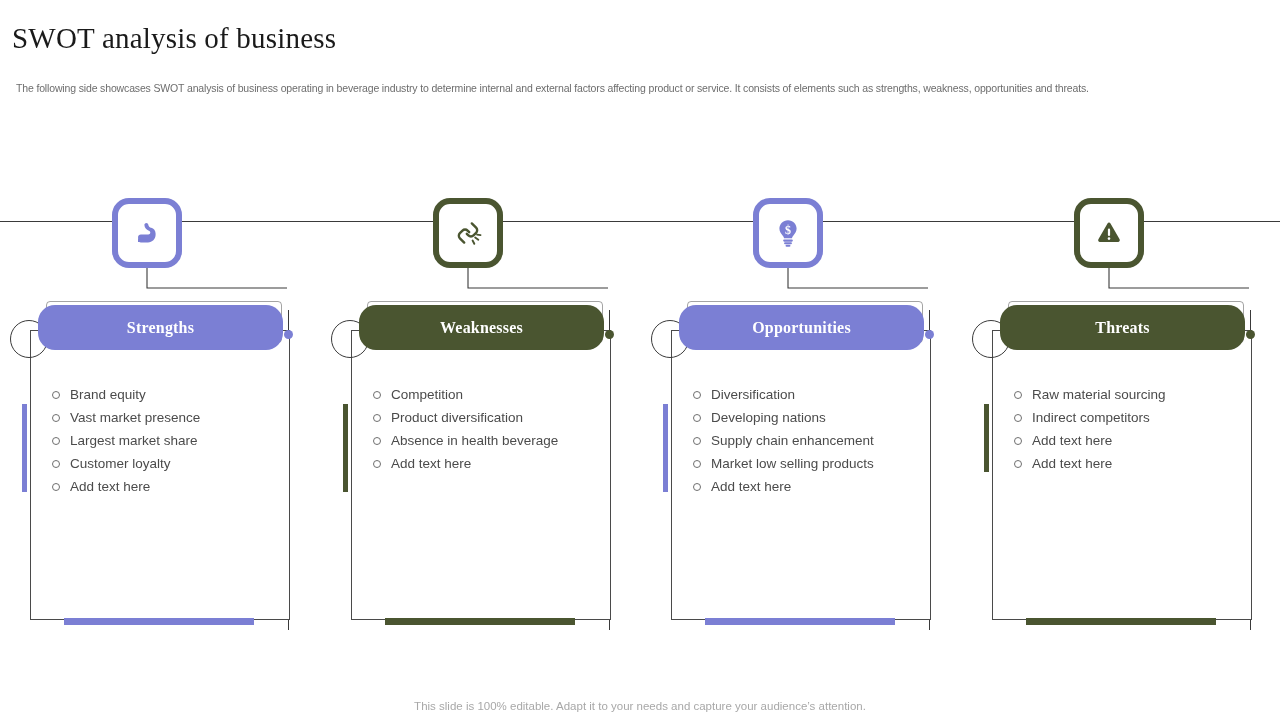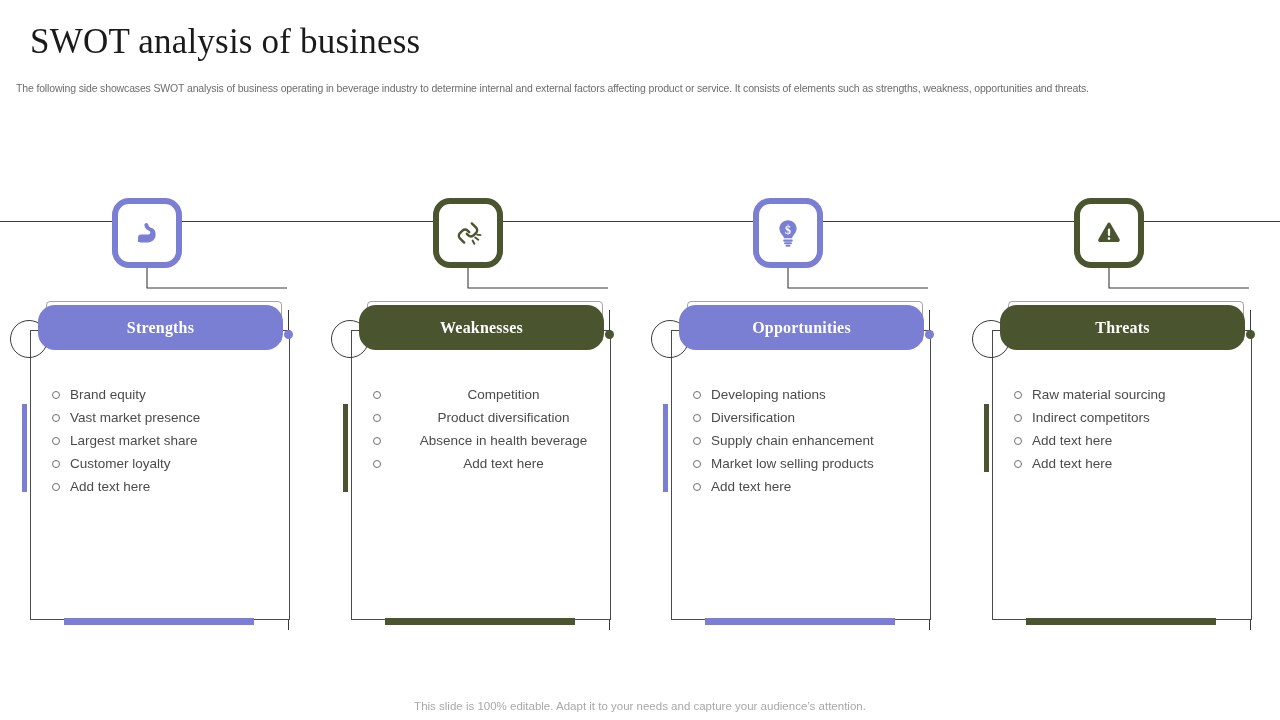--- a/index.html
+++ b/index.html
@@ -7,23 +7,23 @@
   body {
     background:#ffffff;
     font-family:"Liberation Sans", sans-serif;
     position:relative;
     overflow:hidden;
   }
 
   
   .slide-title {
     position:absolute;
-    left:30px; top:22px;
+    left:12px; top:22px;
     font-family:"Liberation Serif", serif;
-    font-size:35px;
+    font-size:29px;
     font-weight:400;
     color:#1a1a1a;
     letter-spacing:0.2px;
     white-space:nowrap;
   }
   .slide-subtitle {
     position:absolute;
     left:16px; top:82px;
     width:1205px;
     font-size:10.5px;
@@ -36,21 +36,21 @@
   .axis-line {
     position:absolute;
     left:0; top:221px;
     width:1280px; height:1px;
     background:#3a3a3a;
   }
 
   
   .column { position:absolute; top:0; width:300px; height:720px; }
   .col-0 { left:-13px; }
-  .col-1 { left:308px;text-align:center; }
+  .col-1 { left:308px; }
   .col-2 { left:628px; }
   .col-3 { left:949px; }
 
   
   .icon-badge {
     position:absolute;
     top:198px;
     left:125px;
     width:70px; height:70px;
     border-radius:17px;
@@ -304,22 +304,22 @@
   <div class="card-underbar"></div>
 
   <div class="deco-circle"></div>
   <div class="pill-shadow"></div>
   <div class="pill">
     <span class="pill-label">Opportunities</span>
   </div>
 
   <div class="accent-bar"></div>
   <ul class="bullet-list">
+    <li>Diversification</li>
     <li>Developing nations</li>
-    <li>Diversification</li>
     <li>Supply chain enhancement</li>
     <li>Market low selling products</li>
     <li>Add text here</li>
   </ul>
 </div>
 
 <div class="column col-3" style="--accent:#4a5530">
   <div class="icon-badge">
     <svg viewBox="0 0 36 36" aria-hidden="true">
       <path d="M18 7.6c.6 0 1.2.3 1.5.9l9.1 15.8c.7 1.2-.2 2.7-1.5 2.7H8.9c-1.4 0-2.2-1.5-1.5-2.7l9.1-15.8c.3-.6.9-.9 1.5-.9z" fill="#4a5530"></path>

